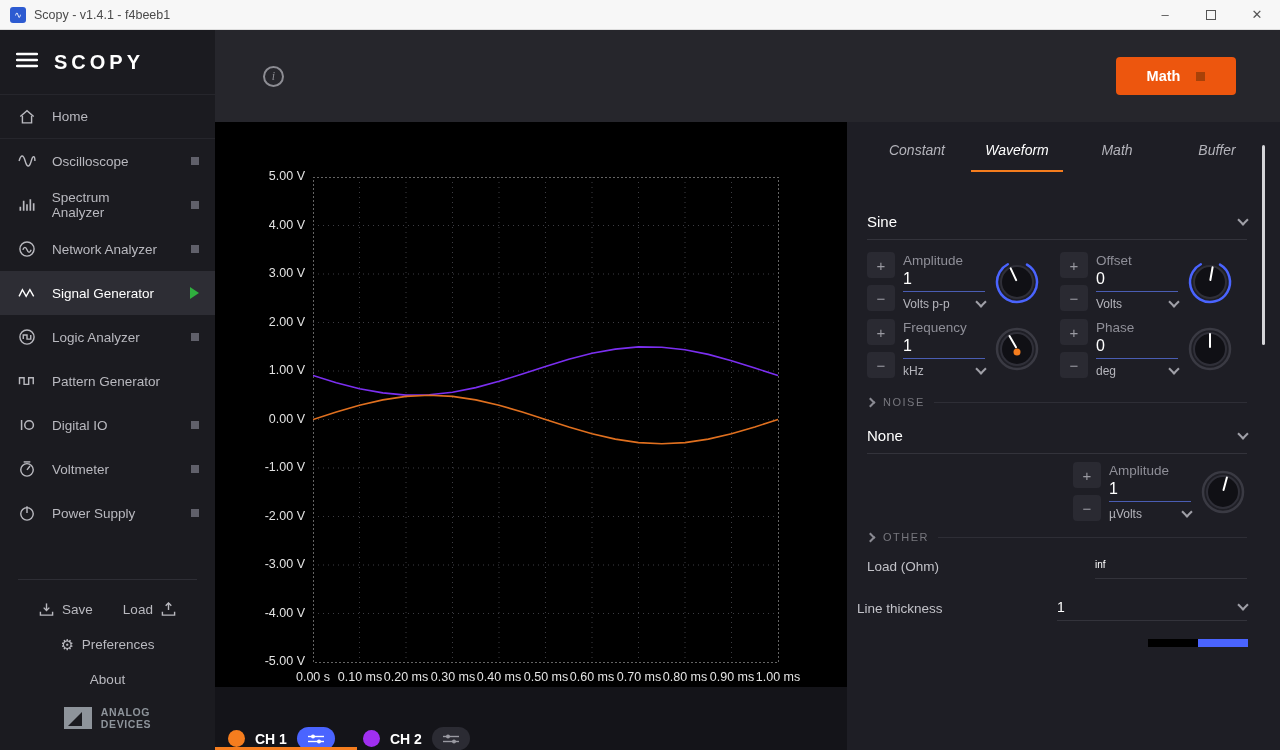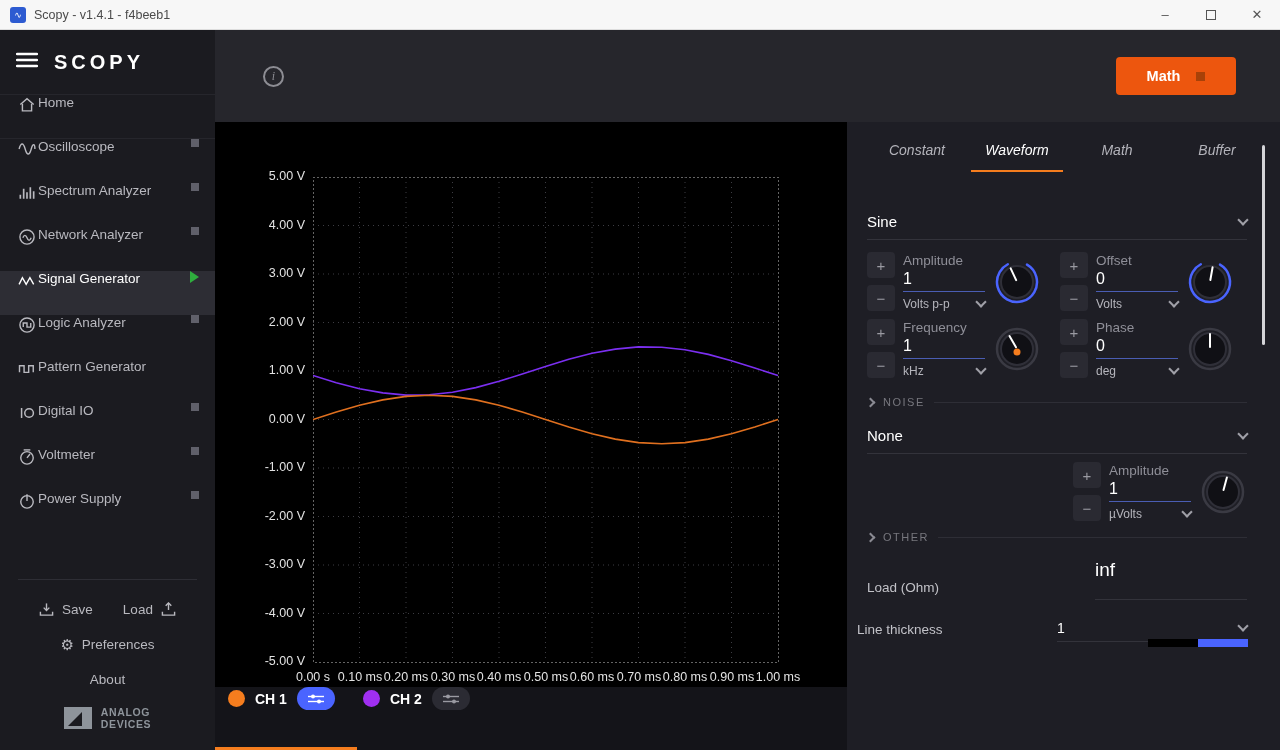--- a/index.html
+++ b/index.html
@@ -15,21 +15,21 @@
   .max-box { width:10px; height:10px; border:1.3px solid #555; display:block; }
 
   
   .app { display:flex; height:720px; }
 
   
   .sidebar { width:215px; background:#1b1b20; display:flex; flex-direction:column; flex-shrink:0; }
   .logo-row { height:64px; display:flex; align-items:center; padding:0 16px; gap:16px; flex-shrink:0; }
   .logo { color:#fff; font-size:20px; font-weight:700; letter-spacing:4px; }
   .menu { border-top:1px solid #26262c; }
-  .mi { height:44px; display:flex; align-items:flex-start; padding:0 16px; color:#b9b9bf; font-size:13.5px; cursor:default; }
+  .mi { height:44px; display:flex; align-items:center; padding:0 16px; gap:14px; color:#b9b9bf; font-size:13.5px; cursor:default; }
   .mi.first { border-bottom:1px solid #26262c; }
   .mi.active { background:#2d2d34; color:#fff; }
   .mi .icon { width:22px; display:flex; justify-content:center; }
   .mi svg { stroke:#b9b9bf; }
   .mi.active svg { stroke:#fff; }
   .mi .sp { flex:1; }
   .sq { width:8px; height:8px; background:#60606a; }
   .play { width:0; height:0; border-left:9px solid #2fae3e; border-top:6px solid transparent; border-bottom:6px solid transparent; }
   .sidebar-bottom { margin-top:auto; padding-bottom:8px; }
   .divider { height:1px; background:#2e2e35; margin:10px 18px 12px; }
@@ -53,21 +53,21 @@
   .workspace { flex:1; display:flex; min-height:0; }
   .plot-col { width:632px; display:flex; flex-direction:column; flex-shrink:0; }
 
   
   .plot { height:565px; background:#000; position:relative; flex-shrink:0; }
   .grid-svg { position:absolute; left:98px; top:55px; }
   .ytick { position:absolute; left:14px; width:76px; text-align:right; color:#e2e2e2; font-size:12.5px; }
   .xtick { position:absolute; top:548px; width:58px; margin-left:-29px; text-align:center; color:#e2e2e2; font-size:12.5px; }
 
   
-  .channel-bar { flex:1; background:#141419; display:flex; align-items:flex-start; padding:0 13px; gap:28px; position:relative; }
+  .channel-bar { flex:1; background:#141419; display:flex; align-items:flex-end; padding:0 13px; gap:28px; position:relative; }
   .ch { display:flex; align-items:center; gap:10px; }
   .ch-dot { width:17px; height:17px; border-radius:50%; }
   .ch-label { color:#fff; font-size:14px; font-weight:700; }
   .ch-toggle { width:38px; height:23px; border-radius:12px; background:#4A64FF; display:grid; place-items:center; color:#fff; }
   .ch-toggle.off { background:#2b2b33; color:#9a9aa2; }
   .ch-underline { position:absolute; left:0; bottom:0; width:142px; height:3px; background:#F57D1E; }
 
   
   .panel { flex:1; background:#1e1e25; position:relative; overflow:hidden; }
   .tabs { display:flex; padding:6px 13px 0 20px;font-style:italic; }
@@ -89,21 +89,21 @@
   .ctl-unit { display:flex; align-items:center; justify-content:space-between; color:#b5b5bc; font-size:12px; padding-top:5px; }
 
   .section { display:flex; align-items:center; gap:9px; margin:18px 33px 0 20px; }
   .section-label { font-size:11px; letter-spacing:1.5px; color:#77777e; }
   .section .line { flex:1; height:1px; background:#2e2e36; }
 
   .noise-amp { display:flex; justify-content:flex-end; margin:8px 33px 0 20px; }
 
   .load-row { display:flex; align-items:flex-end; margin:16px 33px 0 20px; }
   .row-label { color:#c2c2c8; font-size:13.5px; padding-bottom:5px; }
-  .load-value { margin-left:auto; width:152px; color:#fff; font-size:19px; border-bottom:1px solid #33333b; padding-bottom:18px; }
+  .load-value { margin-left:auto; width:152px; color:#fff; font-size:10px; border-bottom:1px solid #33333b; padding-bottom:8px; }
   .lt-row { display:flex; align-items:flex-end; margin:20px 33px 0 10px; }
   .lt-select { margin-left:auto; width:190px; display:flex; justify-content:space-between; align-items:center; border-bottom:1px solid #33333b; color:#fff; font-size:14px; padding-bottom:5px; }
 
   .preview-bar { position:absolute; left:301px; top:517px; display:flex; height:8px; }
   .preview-black { width:50px; background:#000; }
   .preview-blue { width:50px; background:#4A64FF; }
   .scroll-thumb { position:absolute; right:15px; top:23px; width:3px; height:200px; background:#d4d4d8; border-radius:2px; }
 </style>
 </head>
 <body>

